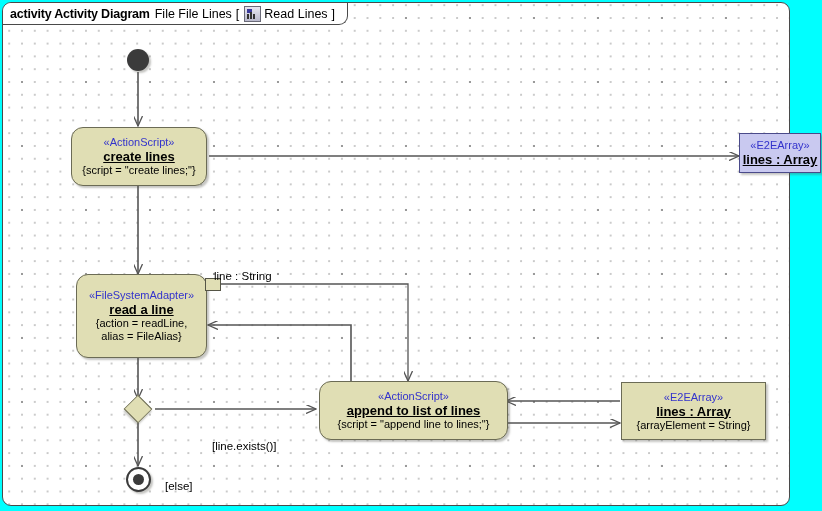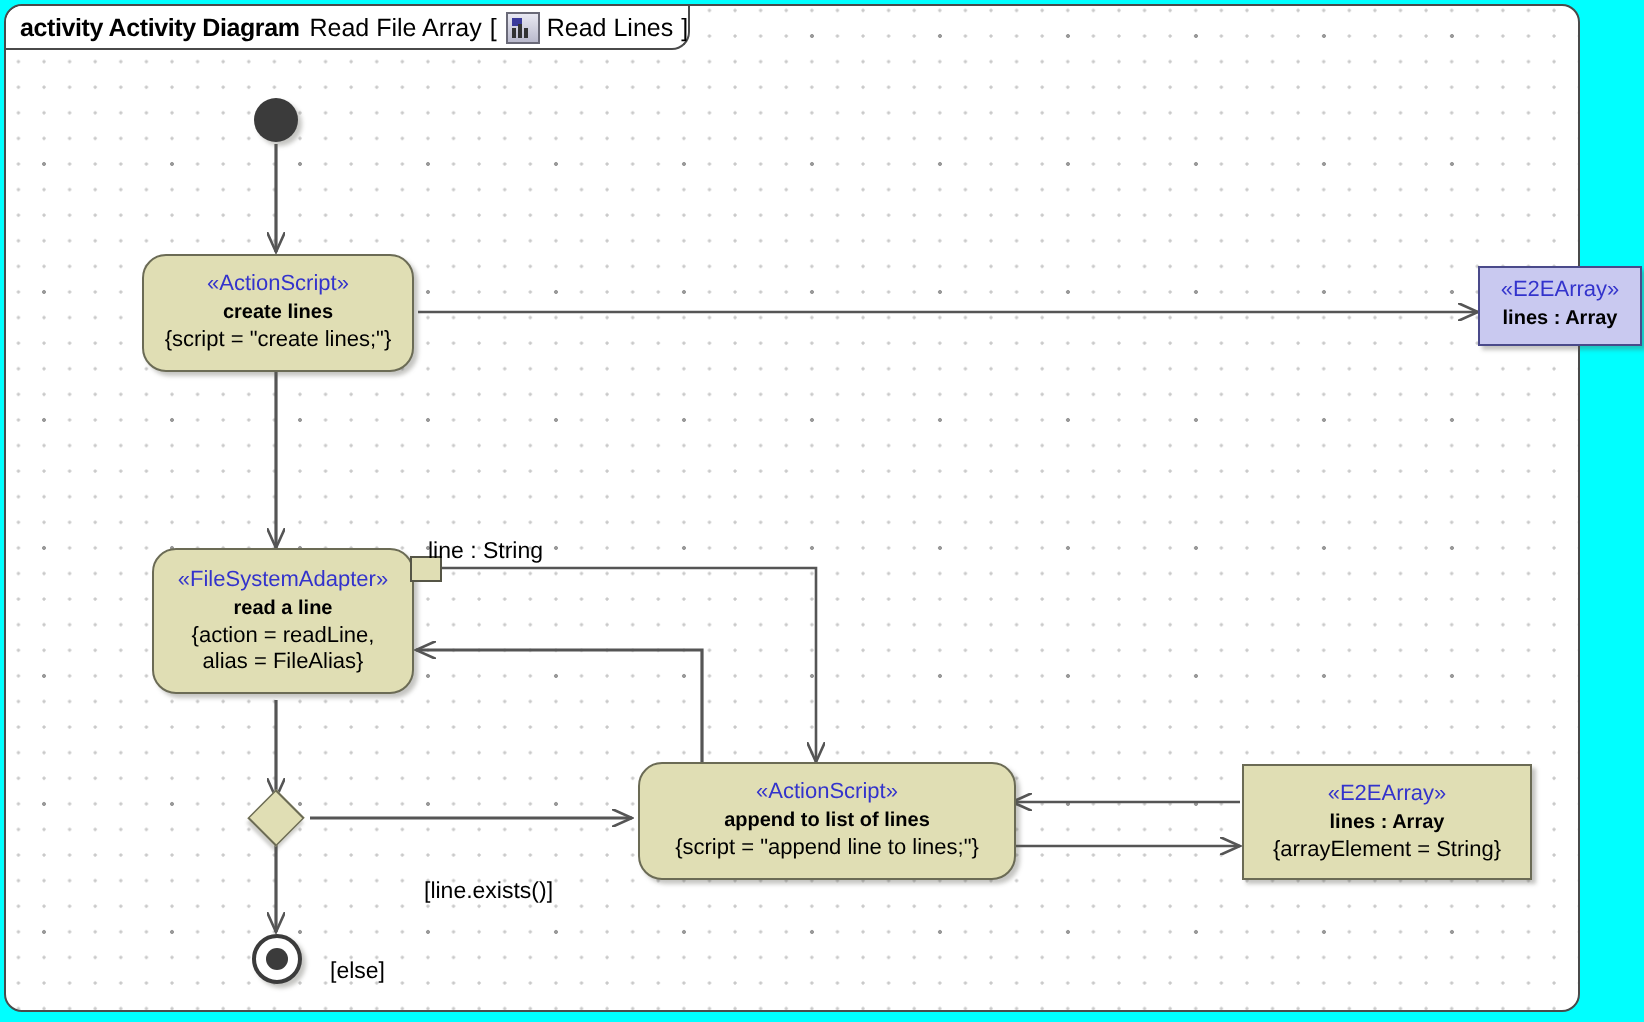--- a/index.html
+++ b/index.html
@@ -36,21 +36,21 @@
     background-position: 18px 14px, 18px 14px;
     overflow: hidden;
   }
 
   
   #frame-tab {
     position: absolute;
     left: 0px;
     top: 0px;
     height: 21px;
-    padding: 0 0 0 7px;
+    padding: 0 12px 0 7px;
     display: flex;
     align-items: center;
     background: #ffffff;
     border-right: 1px solid #4a4a4a;
     border-bottom: 1px solid #4a4a4a;
     border-radius: 8px 0 9px 0;
     white-space: nowrap;
     font-size: 12.5px;
     color: #000000;
     z-index: 30;
@@ -105,23 +105,24 @@
     border: 1px solid #4a4a8a;
   }
   .stereo {
     color: #3333CC;
     font-size: 11px;
     line-height: 13px;
     white-space: nowrap;
   }
   .nm-bold {
     font-weight: bold;
-    font-size: 10px;
+    font-size: 13px;
     line-height: 15px;
     white-space: nowrap;
+    text-decoration: underline;
   }
   .prop {
     font-size: 11px;
     line-height: 13px;
     white-space: nowrap;
   }
 
   
   .pin {
     position: absolute;
@@ -224,36 +225,36 @@
 
       <line x1="135" y1="416" x2="135" y2="463" stroke="#555555" stroke-width="1.6" marker-end="url(#arrow)"></line>
 
       <line x1="617" y1="398" x2="503" y2="398" stroke="#555555" stroke-width="1.3" marker-end="url(#arrow)"></line>
 
       <line x1="503" y1="420" x2="617" y2="420" stroke="#555555" stroke-width="1.3" marker-end="url(#arrow)"></line>
     </svg>
 
     <div id="frame-tab">
       <span class="kw">activity Activity Diagram</span>
-      <span class="nm">Read File Array</span>
+      <span class="nm">File File Lines</span>
       <span class="brk">[</span>
       <span class="tab-icon"></span>
       <span>Read Lines</span>
       <span class="brk">]</span>
     </div>
 
     <div class="initial-node" style="left:124px; top:46px;"></div>
 
     <div class="node action" style="left:68px; top:124px; width:136px; height:59px;">
       <div class="stereo">«ActionScript»</div>
       <div class="nm-bold">create lines</div>
       <div class="prop">{script = "create lines;"}</div>
     </div>
 
-    <div class="node action" style="left:73px; top:271px; width:131px; height:73px;">
+    <div class="node action" style="left:73px; top:271px; width:131px; height:84px;">
       <div class="stereo">«FileSystemAdapter»</div>
       <div class="nm-bold">read a line</div>
       <div class="prop">{action = readLine,</div>
       <div class="prop">alias = FileAlias}</div>
     </div>
     <div class="pin" style="left:202px; top:275px; width:16px; height:13px;"></div>
     <div class="pin-label" style="left:211px; top:267px;">line : String</div>
 
     <div class="decision" style="left:121px; top:396px;"></div>
 

